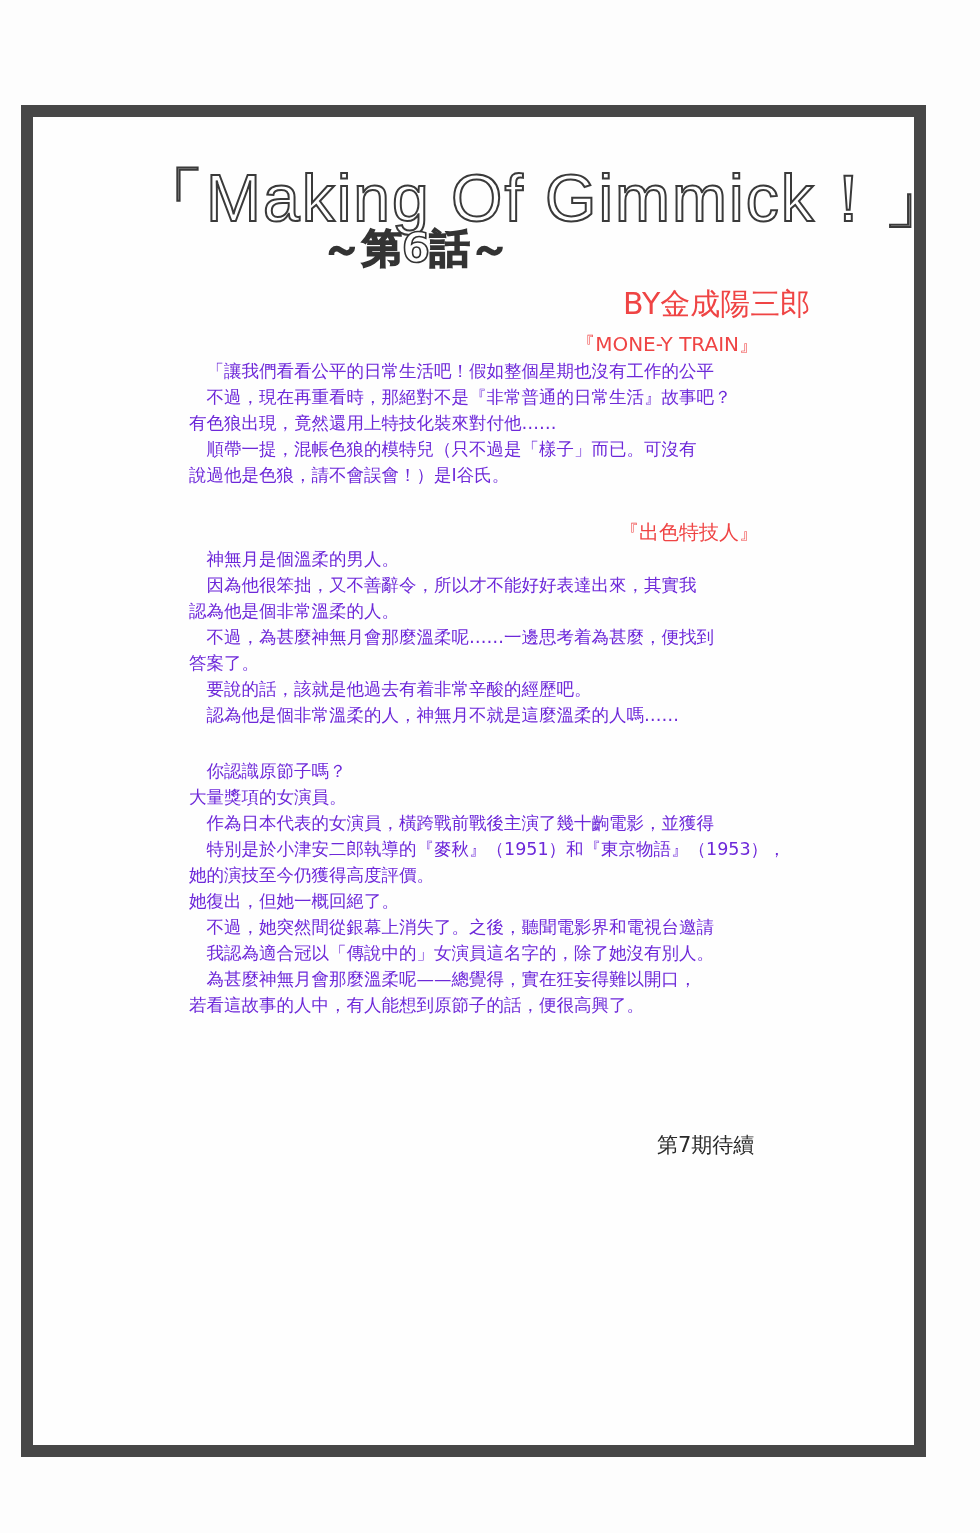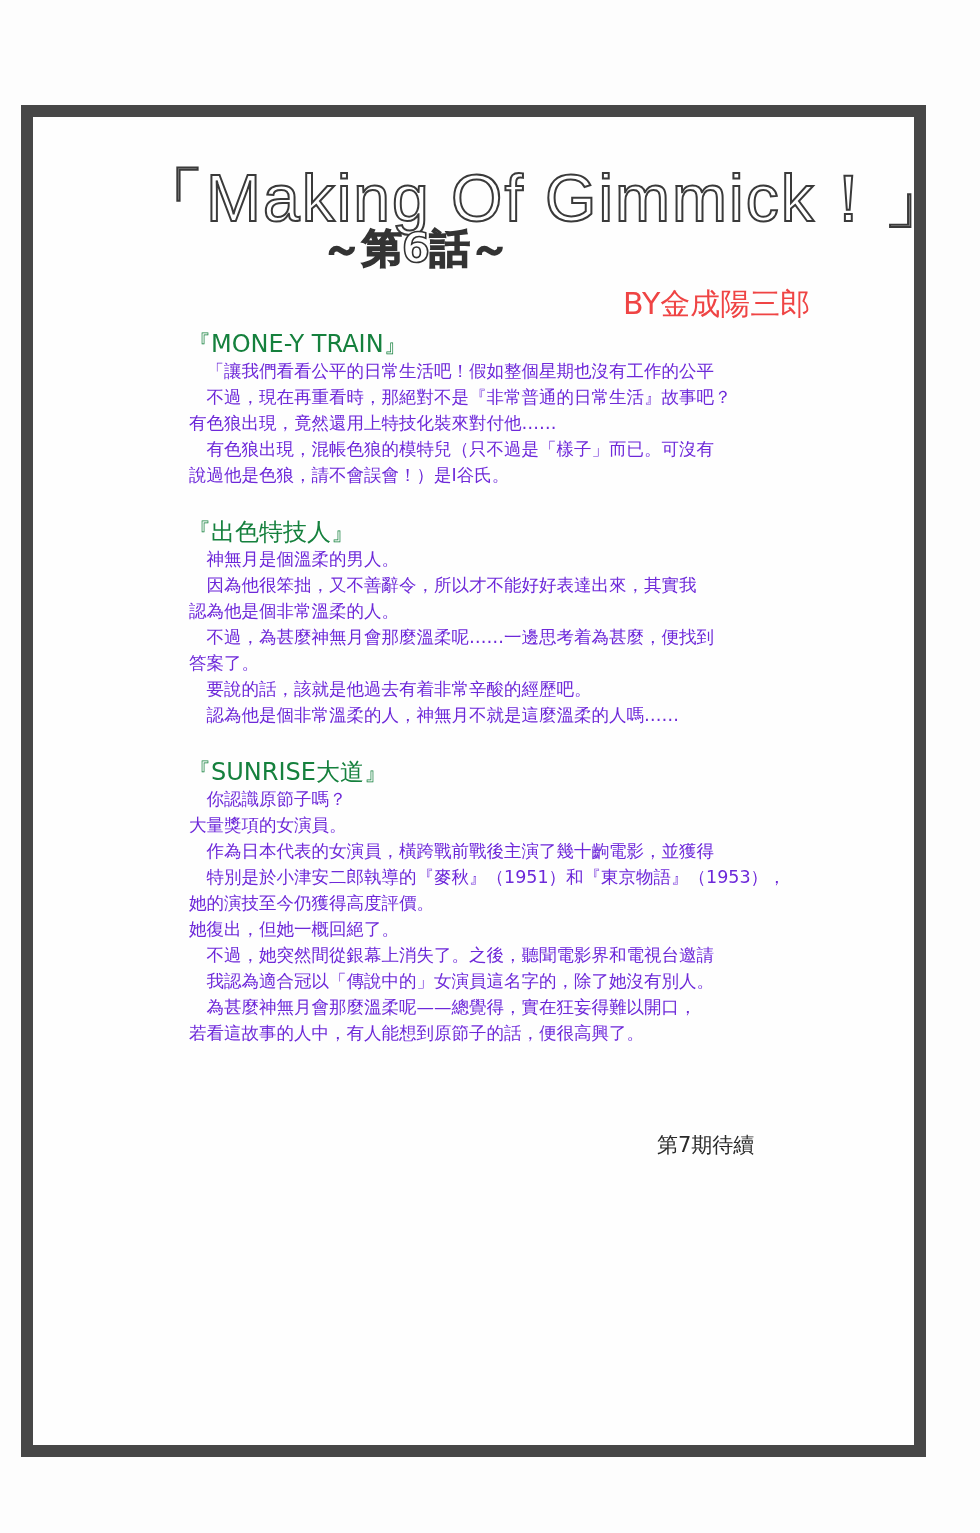--- a/index.html
+++ b/index.html
@@ -61,25 +61,26 @@
   .content {
     position: absolute;
     left: 189px;
     top: 330px;
     width: 570px;
   }
   .section {
     margin-bottom: 30px;
   }
   .section-heading {
-    font-size: 24px;
+    font-size: 20px;
     line-height: 28px;
-    color: #15803d;
+    color: #ef4444;
     margin-left: -2px;
     white-space: nowrap;
+    text-align: right;
   }
   .para {
     font-size: 17.5px;
     line-height: 26px;
     color: #6d28d9;
     text-indent: 1em;
     margin: 0;
     word-break: break-all;
   }
   .line {
@@ -113,21 +114,21 @@
   <div class="section">
     <div class="section-heading">『MONE-Y TRAIN』</div>
     <p class="para">
       <span class="line">「讓我們看看公平的日常生活吧！假如整個星期也沒有工作的公平</span>
     </p>
     <p class="para">
       <span class="line">不過，現在再重看時，那絕對不是『非常普通的日常生活』故事吧？</span>
       <span class="line cont">有色狼出現，竟然還用上特技化裝來對付他……</span>
     </p>
     <p class="para">
-      <span class="line">有色狼出現，混帳色狼的模特兒（只不過是「樣子」而已。可沒有</span>
+      <span class="line">順帶一提，混帳色狼的模特兒（只不過是「樣子」而已。可沒有</span>
       <span class="line cont">說過他是色狼，請不會誤會！）是I谷氏。</span>
     </p>
   </div>
 
   <div class="section">
     <div class="section-heading">『出色特技人』</div>
     <p class="para">
       <span class="line">神無月是個溫柔的男人。</span>
     </p>
     <p class="para">
@@ -140,21 +141,20 @@
     </p>
     <p class="para">
       <span class="line">要說的話，該就是他過去有着非常辛酸的經歷吧。</span>
     </p>
     <p class="para">
       <span class="line">認為他是個非常溫柔的人，神無月不就是這麼溫柔的人嗎……</span>
     </p>
   </div>
 
   <div class="section">
-    <div class="section-heading">『SUNRISE大道』</div>
     <p class="para">
       <span class="line">你認識原節子嗎？</span>
     </p>
     <p class="para">
       <span class="line cont">大量獎項的女演員。</span>
       <span class="line">作為日本代表的女演員，橫跨戰前戰後主演了幾十齣電影，並獲得</span>
     </p>
     <p class="para">
       <span class="line">特別是於小津安二郎執導的『麥秋』（1951）和『東京物語』（1953），</span>
       <span class="line cont">她的演技至今仍獲得高度評價。</span>

